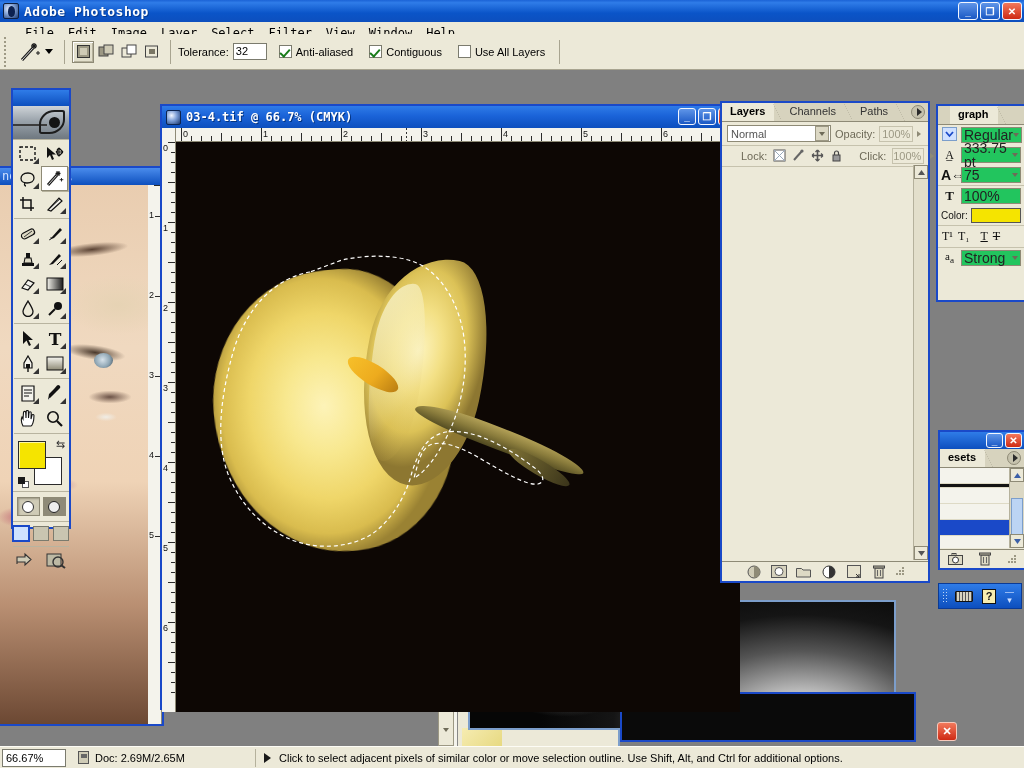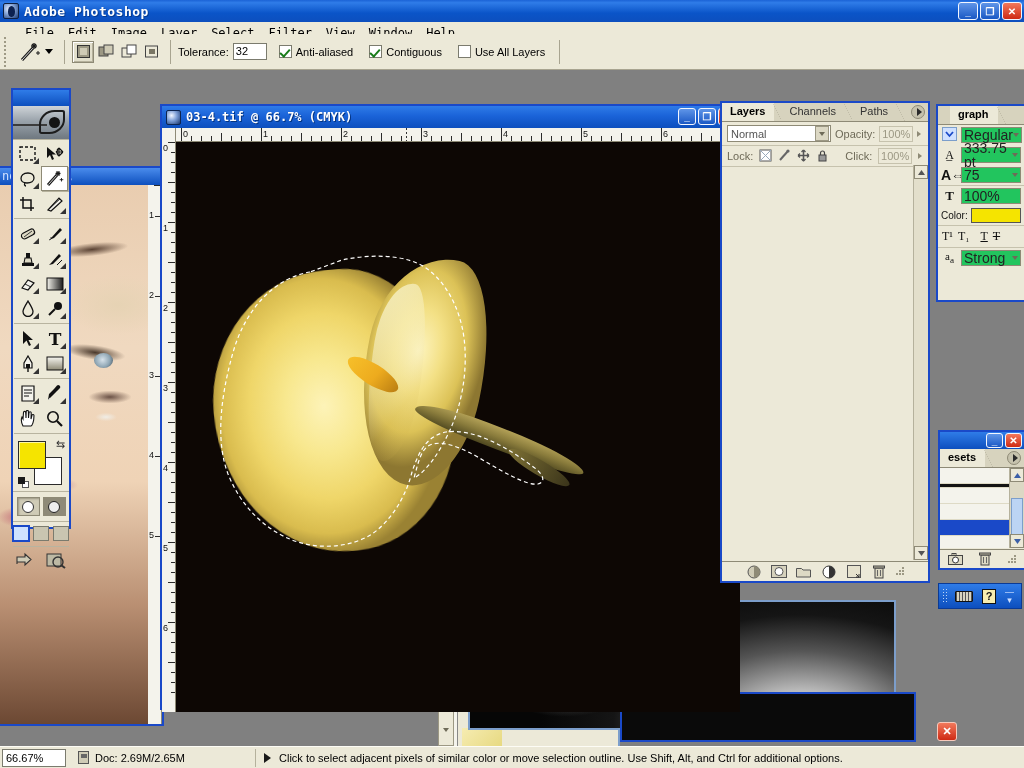--- a/index.html
+++ b/index.html
@@ -339,21 +339,21 @@
   .pcombo .cv { width: 14px; height: 15px; background: #dcd8c4; border: 1px solid #9c9884;
     display: flex; align-items: center; justify-content: center; }
   .caret { width: 0; height: 0; border-left: 3px solid transparent;
     border-right: 3px solid transparent; border-top: 4px solid #6e6a58; }
   .caret.r { border: none; border-top: 3px solid transparent;
     border-bottom: 3px solid transparent; border-left: 4px solid #8e8a76; }
   .pct {
     width: 34px; height: 16px; background: #ece9d8; border: 1px solid #c6c2ad;
     font-size: 11px; color: #9c9884; text-align: right; padding-right: 2px; line-height: 14px;
   }
-  .lockrow { display: flex; align-items: center; padding: 2px 5px; gap: 6px;
+  .lockrow { display: flex; align-items: center; padding: 2px 19px; gap: 6px;
     border-top: 1px solid #c6c2ad; border-bottom: 1px solid #c6c2ad; }
   .layerlist { position: absolute; left: 0; right: 0; top: 62px; bottom: 21px;
     background: #ece9d8; border-top: 1px solid #8e8a76; }
   .layerrow {
     height: 38px; display: flex; align-items: center; background: #1a49c8;
     border-bottom: 1px solid #9c9884; padding: 0 3px;
   }
   .lr-eye { width: 20px; display: flex; justify-content: center; }
   .lr-brush { width: 20px; display: flex; justify-content: center; }
   .lr-thumb {

